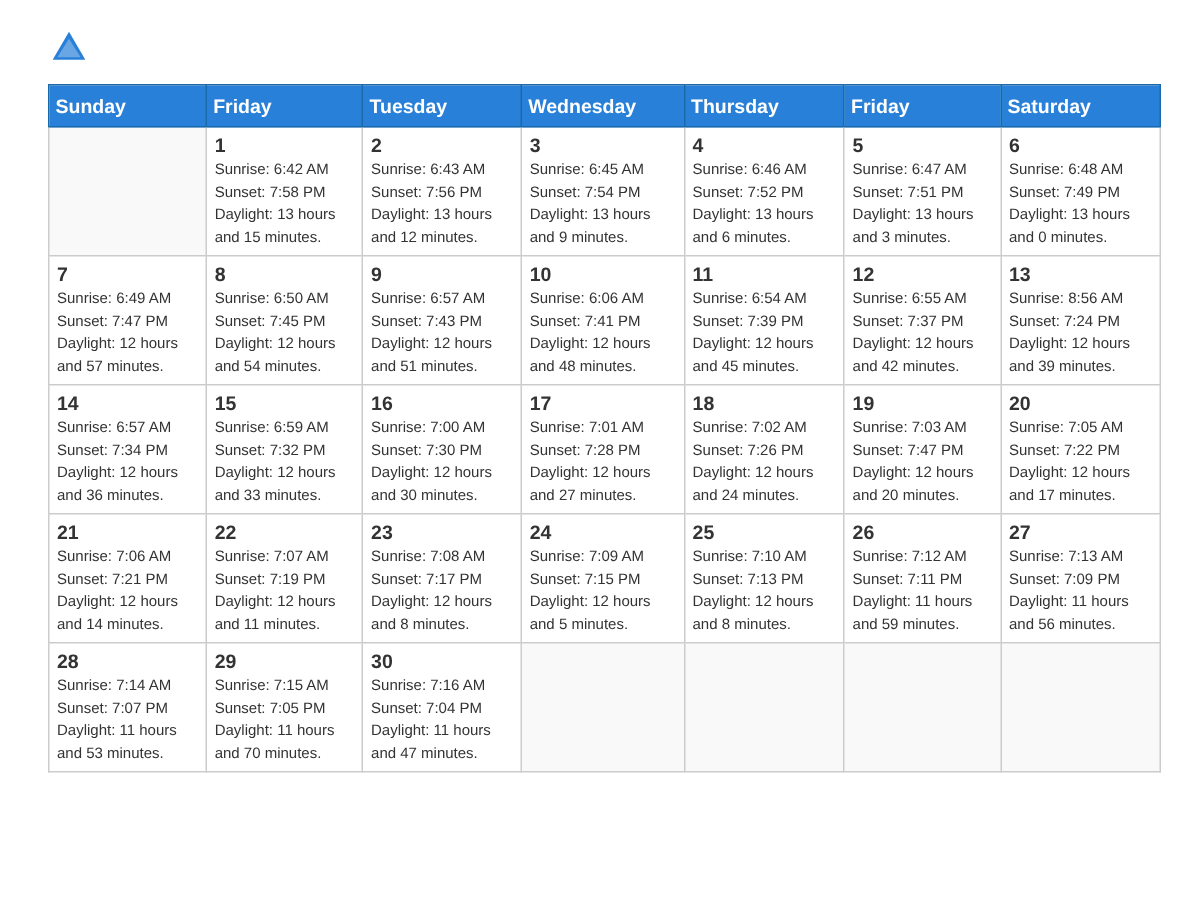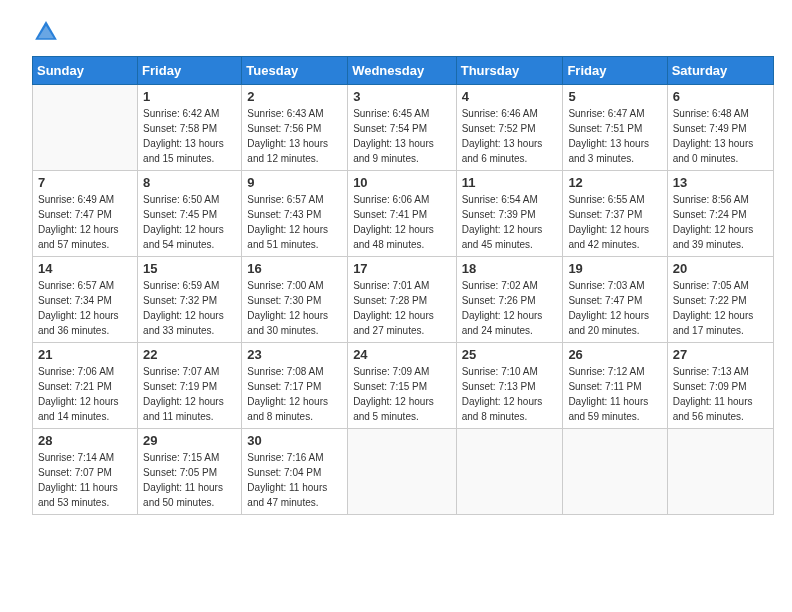--- a/index.html
+++ b/index.html
@@ -241,21 +241,21 @@
             <div class="day-info"><span>Sunrise: 7:13 AM</span><br><span>Sunset: 7:09 PM</span><br><span>Daylight: 11 hours</span><br><span>and 56 minutes.</span></div>
           </td>
         </tr>
         <tr>
           <td>
             <span class="day-num">28</span>
             <div class="day-info"><span>Sunrise: 7:14 AM</span><br><span>Sunset: 7:07 PM</span><br><span>Daylight: 11 hours</span><br><span>and 53 minutes.</span></div>
           </td>
           <td>
             <span class="day-num">29</span>
-            <div class="day-info"><span>Sunrise: 7:15 AM</span><br><span>Sunset: 7:05 PM</span><br><span>Daylight: 11 hours</span><br><span>and 50 minutes.</span></div>
+            <div class="day-info"><span>Sunrise: 7:15 AM</span><br><span>Sunset: 7:05 PM</span><br><span>Daylight: 11 hours</span><br><span>and 70 minutes.</span></div>
           </td>
           <td>
             <span class="day-num">30</span>
             <div class="day-info"><span>Sunrise: 7:16 AM</span><br><span>Sunset: 7:04 PM</span><br><span>Daylight: 11 hours</span><br><span>and 47 minutes.</span></div>
           </td>
           <td class="empty"></td>
           <td class="empty"></td>
           <td class="empty"></td>
           <td class="empty"></td>
         </tr>

